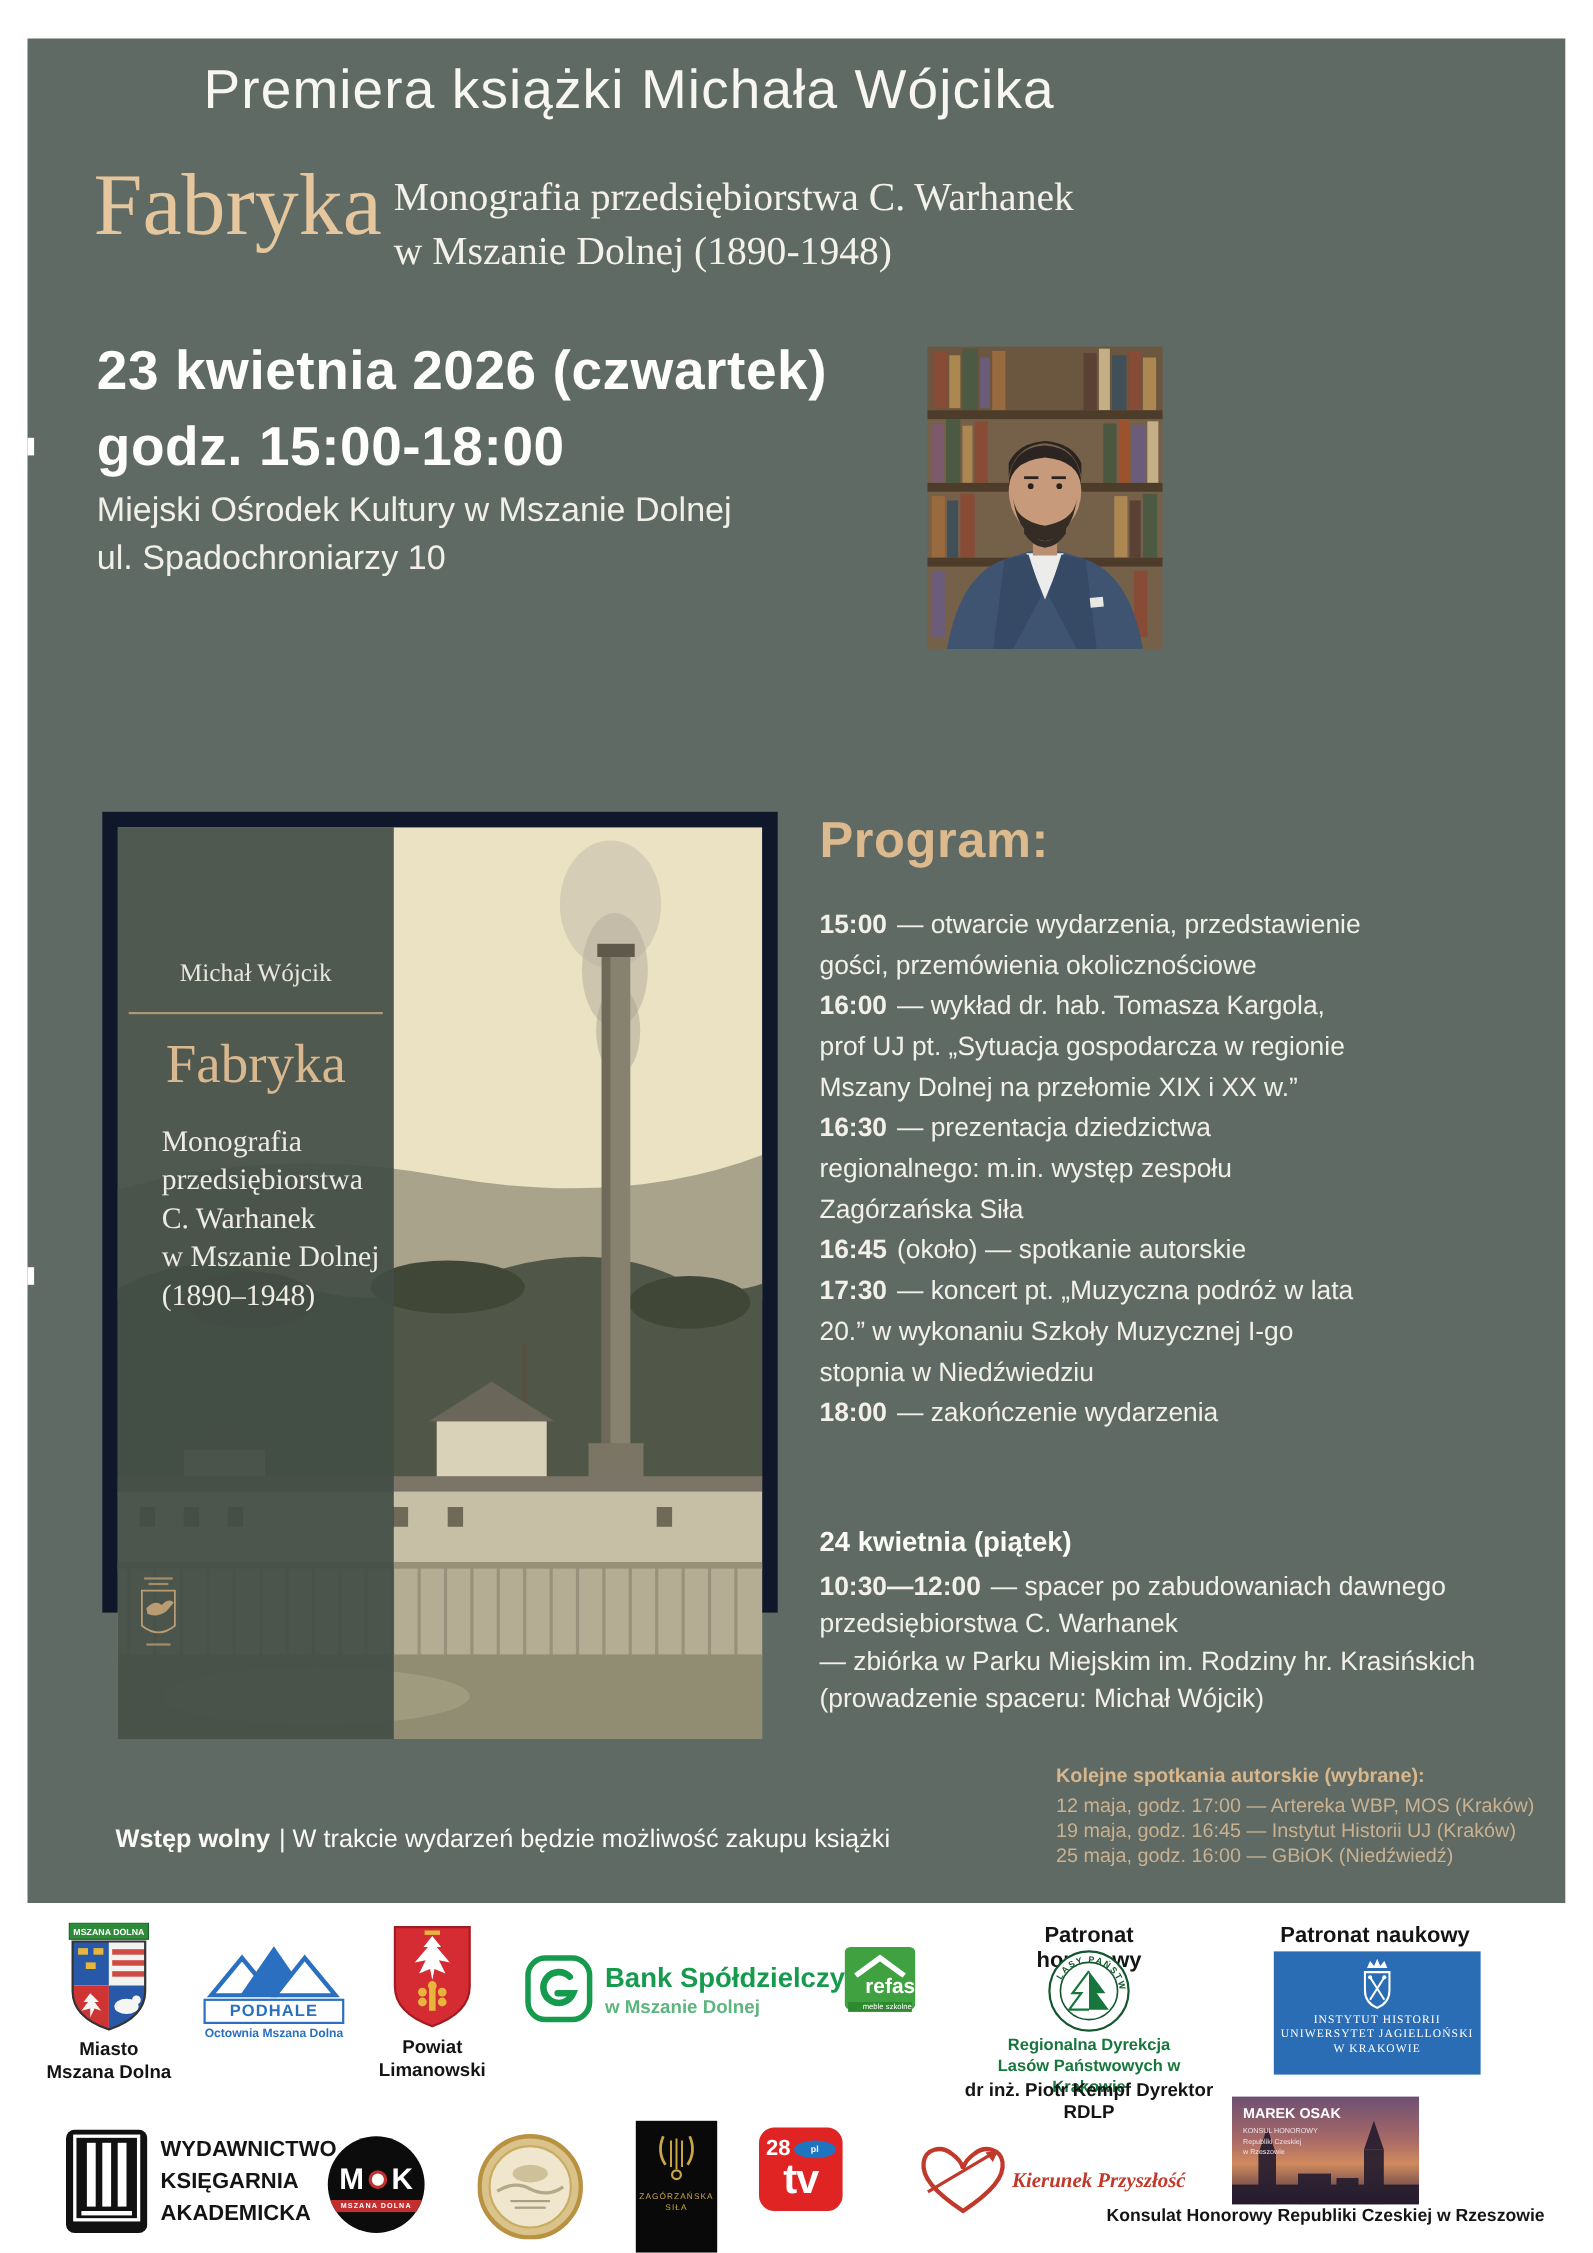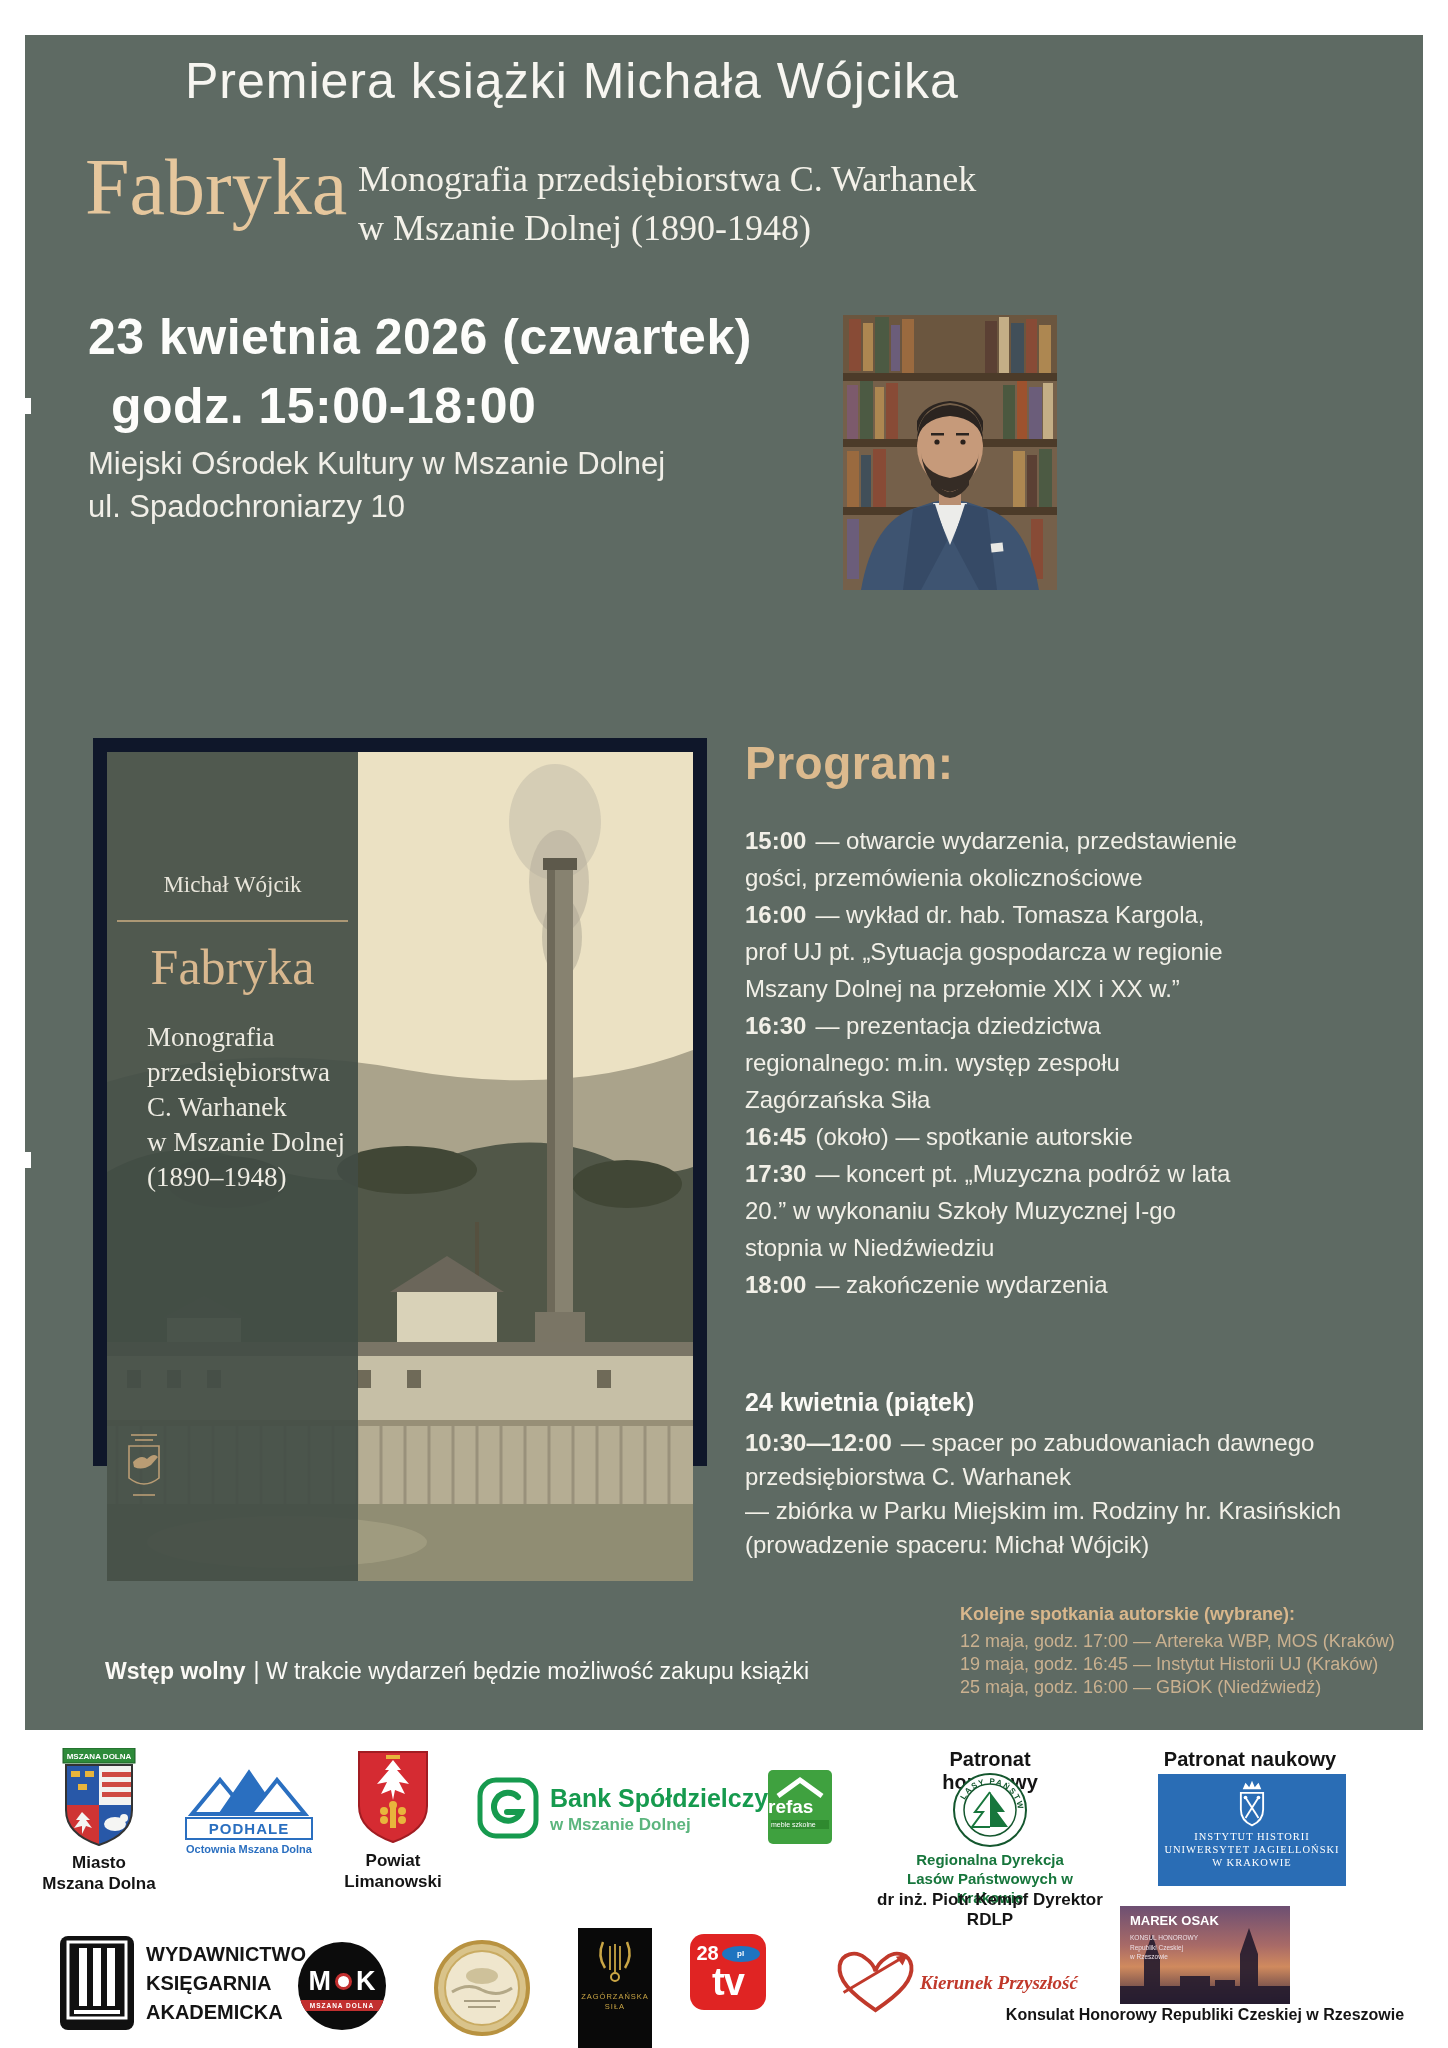--- a/index.html
+++ b/index.html
@@ -6,21 +6,21 @@
   #page{position:relative;width:1448px;height:2048px;background:#ffffff;overflow:hidden;
         font-family:"Liberation Sans",sans-serif;}
   .abs{position:absolute;}
 
   
   #poster-bg{left:25px;top:35px;width:1398px;height:1695px;background:#5e6a63;}
   #header-title{left:185px;top:52px;font-size:50px;color:#f7f6f1;letter-spacing:1px;font-weight:400;}
   #masthead-title{left:85px;top:142px;font-family:"Liberation Serif",serif;font-size:80px;color:#e6c79d;}
   #masthead-sub{left:358px;top:155px;font-family:"Liberation Serif",serif;font-size:36px;line-height:49px;color:#f3f1e9;}
   #date-line{left:88px;top:308px;font-size:50px;font-weight:700;color:#fdfdfb;letter-spacing:.5px;}
-  #time-line{left:88px;top:377px;font-size:50px;font-weight:700;color:#fdfdfb;letter-spacing:.5px;margin-left:23px;}
+  #time-line{left:88px;top:377px;font-size:50px;font-weight:700;color:#fdfdfb;letter-spacing:.5px;}
   #venue1{left:88px;top:446px;font-size:31px;color:#f1efe8;}
   #venue2{left:88px;top:489px;font-size:31px;color:#f1efe8;}
 
   #author-photo{left:843px;top:315px;width:214px;height:275px;}
   #author-photo svg{display:block;width:100%;height:100%;}
 
   
   #cover{left:93px;top:738px;width:614px;height:728px;background:#0f172a;}
   #cover-photo{left:14px;top:14px;width:586px;height:829px;}
   #cover-photo svg{display:block;width:100%;height:100%;}
@@ -55,22 +55,22 @@
   #podhale .mts{display:block;margin:0 auto;}
   #podhale-box{border:2.5px solid #2a6fc0;background:#fff;text-align:center;
        font-size:15px;font-weight:700;color:#2a6fc0;letter-spacing:1px;padding:1px 0;margin-top:1px;}
   #podhale-sub{text-align:center;font-size:11px;font-weight:700;color:#2a6fc0;margin-top:3px;}
   #powiat-crest{left:355px;top:1748px;width:76px;height:98px;}
   #powiat-cap{left:318px;top:1850px;width:150px;font-size:17px;line-height:21px;}
   #bank-icon{left:476px;top:1776px;width:64px;height:64px;}
   #bank-text{left:550px;top:1784px;}
   #bank-text .b1{font-size:25px;font-weight:600;color:#169a4e;}
   #bank-text .b2{font-size:17px;font-weight:600;color:#5cb57e;margin-top:2px;}
-  #refas{left:768px;top:1770px;width:64px;height:74px;background:#3fa13f;border-radius:5px;
-       text-align:left;color:#fff;}
+  #refas{left:768px;top:1770px;width:64px;height:57px;background:#3fa13f;border-radius:5px;
+       text-align:right;color:#fff;}
   #refas svg{display:block;margin:6px auto 0;}
   #refas .r1{font-size:19px;font-weight:700;margin-top:-2px;}
   #refas .r2{font-size:7px;background:#2f8a2f;margin:2px 3px 0;padding:1px 0;}
   #ph-header{left:900px;top:1748px;width:180px;font-size:20px;}
   #lp-logo{left:952px;top:1772px;width:76px;height:76px;}
   #ph-green{left:875px;top:1850px;width:230px;font-size:15px;line-height:19px;font-weight:700;
        color:#17763c;text-align:center;}
   #ph-black{left:855px;top:1890px;width:270px;font-size:17px;}
   #pn-header{left:1155px;top:1748px;width:190px;font-size:20px;}
   #uj-box{left:1158px;top:1774px;width:188px;height:112px;background:#2a6db5;text-align:center;}

